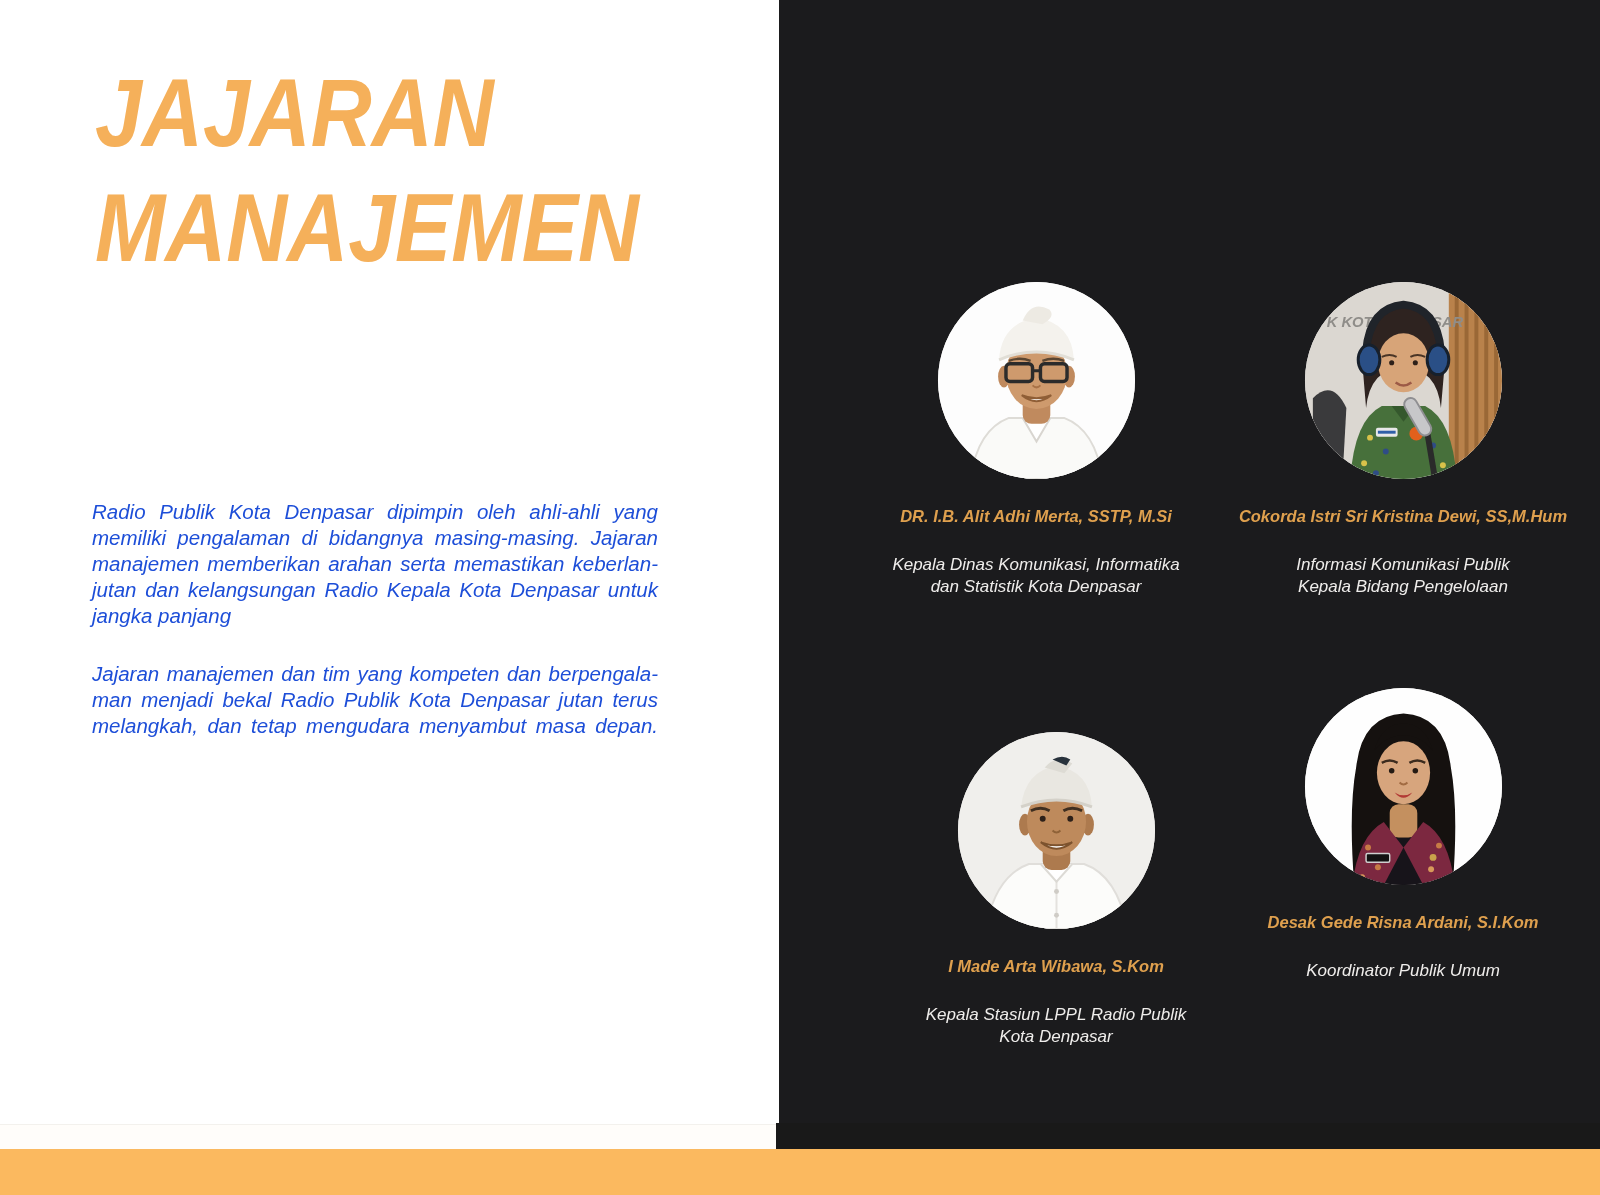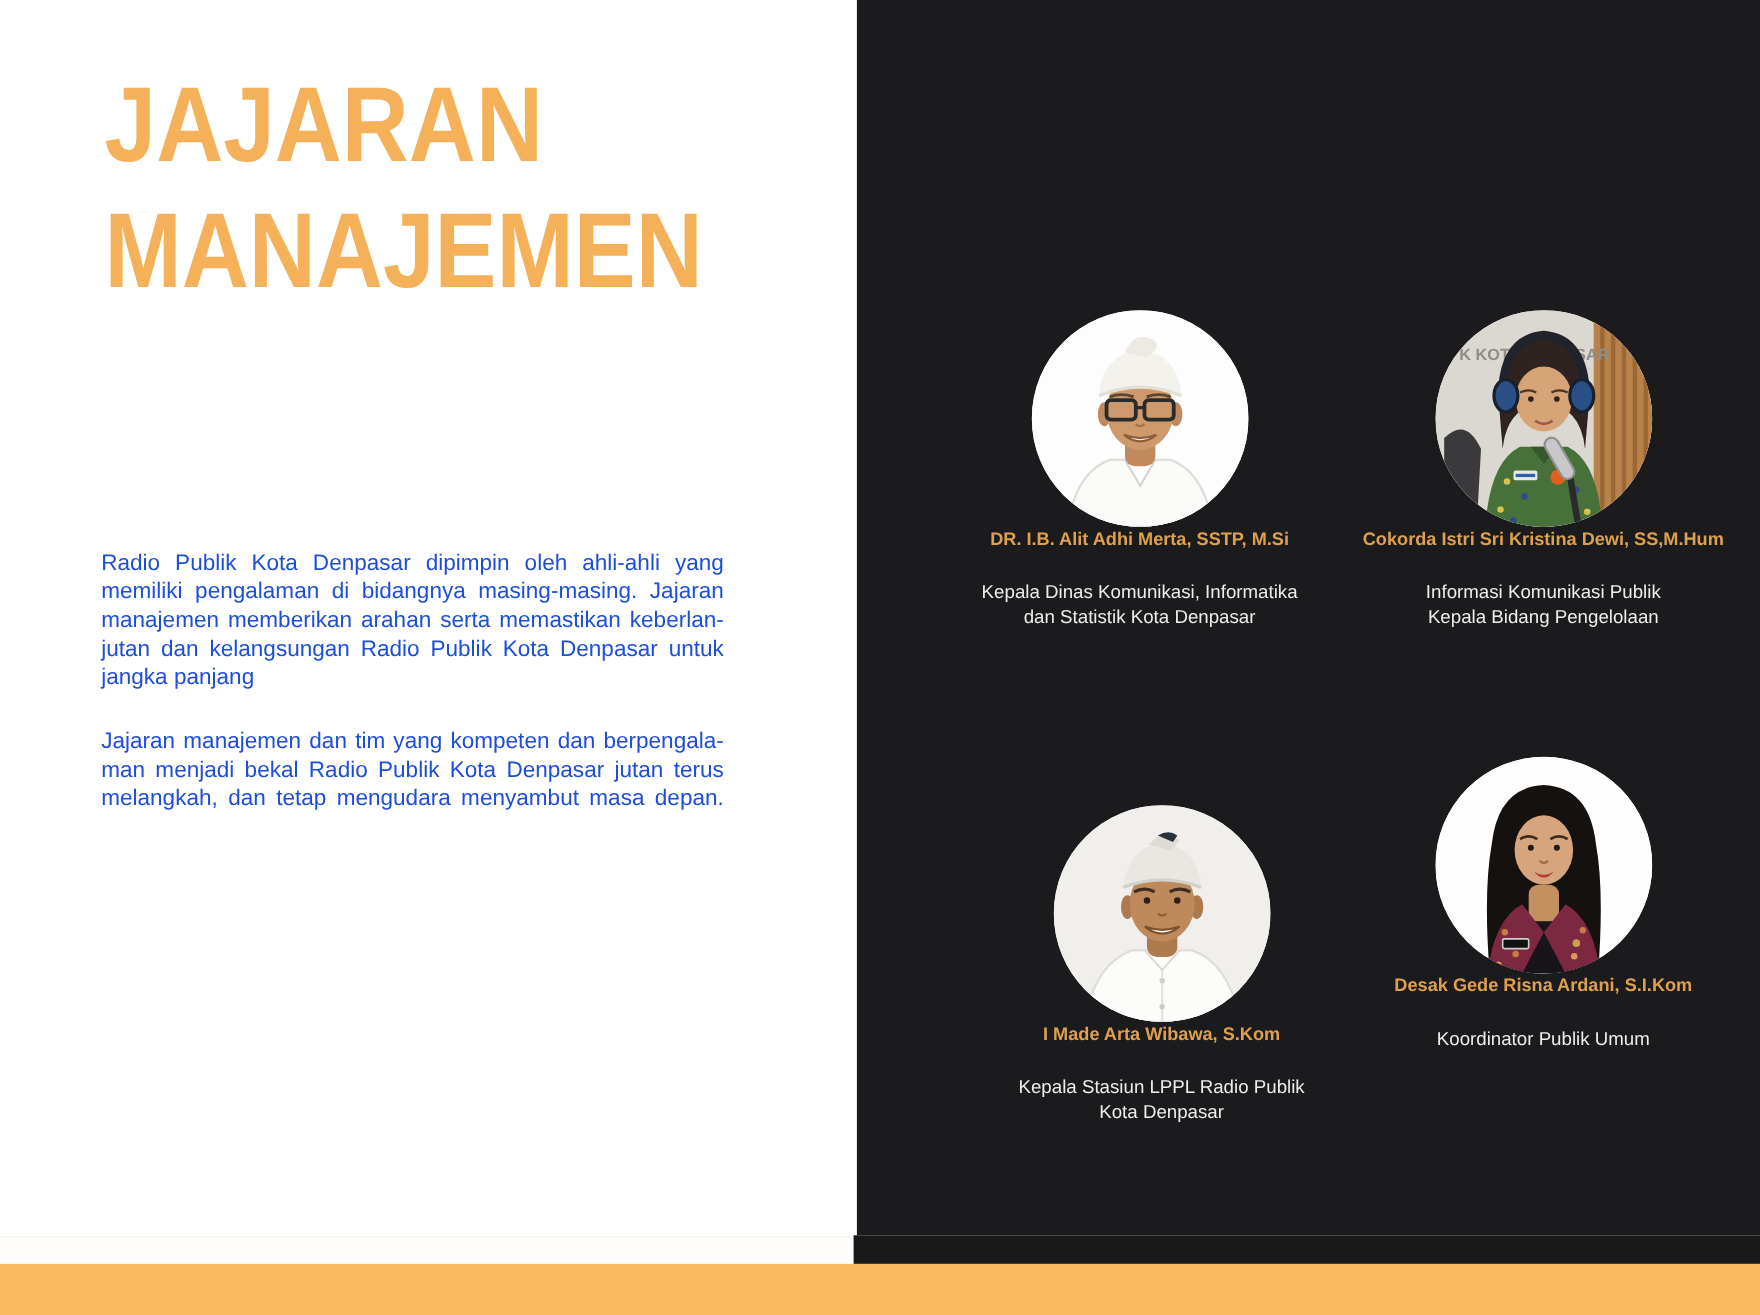--- a/index.html
+++ b/index.html
@@ -3,21 +3,21 @@
 <meta charset="utf-8">
 <style>
   * { margin: 0; padding: 0; box-sizing: border-box; }
   html, body { width: 1600px; height: 1195px; }
   body {
     font-family: "Liberation Sans", sans-serif;
     background: #ffffff;
     position: relative;
     overflow: hidden;
   }
-  .canvas { position: absolute; inset: 0; width: 1600px; height: 1006px; }
+  .canvas { position: absolute; inset: 0; width: 1600px; height: 1006px; font-style: italic; }
 
   
   .left-page {
     position: absolute; left: 0; top: 0; width: 779px; height: 1124px;
     background: #ffffff;
   }
   .page-edge-strip {
     position: absolute; left: 0; top: 1124px; width: 776px; height: 25px;
     background: #fffdfa; border-top: 1px solid #f3f1ed;
   }
@@ -64,20 +64,21 @@
   .member-card.pos-2 { left: 876px;  top: 732px; }
   .member-card.pos-3 { left: 1223px; top: 688px; }
 
   .avatar-circle {
     width: 197px; height: 197px; border-radius: 50%;
     overflow: hidden; margin: 0 auto; background: #f4f3f1;
   }
   .avatar-circle svg { display: block; width: 197px; height: 197px; }
 
   .member-name {
+    margin-top: 26px;
     font-size: 16.5px; font-weight: 700; line-height: 22px;
     color: #dfa04e; white-space: nowrap;
   }
   .member-role {
     margin-top: 27px;
     font-size: 17px; line-height: 22px; color: #efedeb;
   }
   .member-role .role-line { display: block; }
 </style>
 </head>
@@ -94,21 +95,21 @@
   <div class="title-block">
     <div>JAJARAN</div>
     <div>MANAJEMEN</div>
   </div>
 
   <div class="body-copy">
     <p>
       <span class="line">Radio Publik Kota Denpasar dipimpin oleh ahli-ahli yang</span>
       <span class="line">memiliki pengalaman di bidangnya masing-masing. Jajaran</span>
       <span class="line">manajemen memberikan arahan serta memastikan keberlan-</span>
-      <span class="line">jutan dan kelangsungan Radio Publik Kota Denpasar untuk</span>
+      <span class="line">jutan dan kelangsungan Radio Kepala Kota Denpasar untuk</span>
       <span class="line short">jangka panjang</span>
     </p>
     <p>
       <span class="line">Jajaran manajemen dan tim yang kompeten dan berpengala-</span>
       <span class="line">man menjadi bekal Radio Publik Kota Denpasar jutan terus</span>
       <span class="line">melangkah, dan tetap mengudara menyambut masa depan.</span>
     </p>
   </div>
 
   <div class="member-card pos-0">

